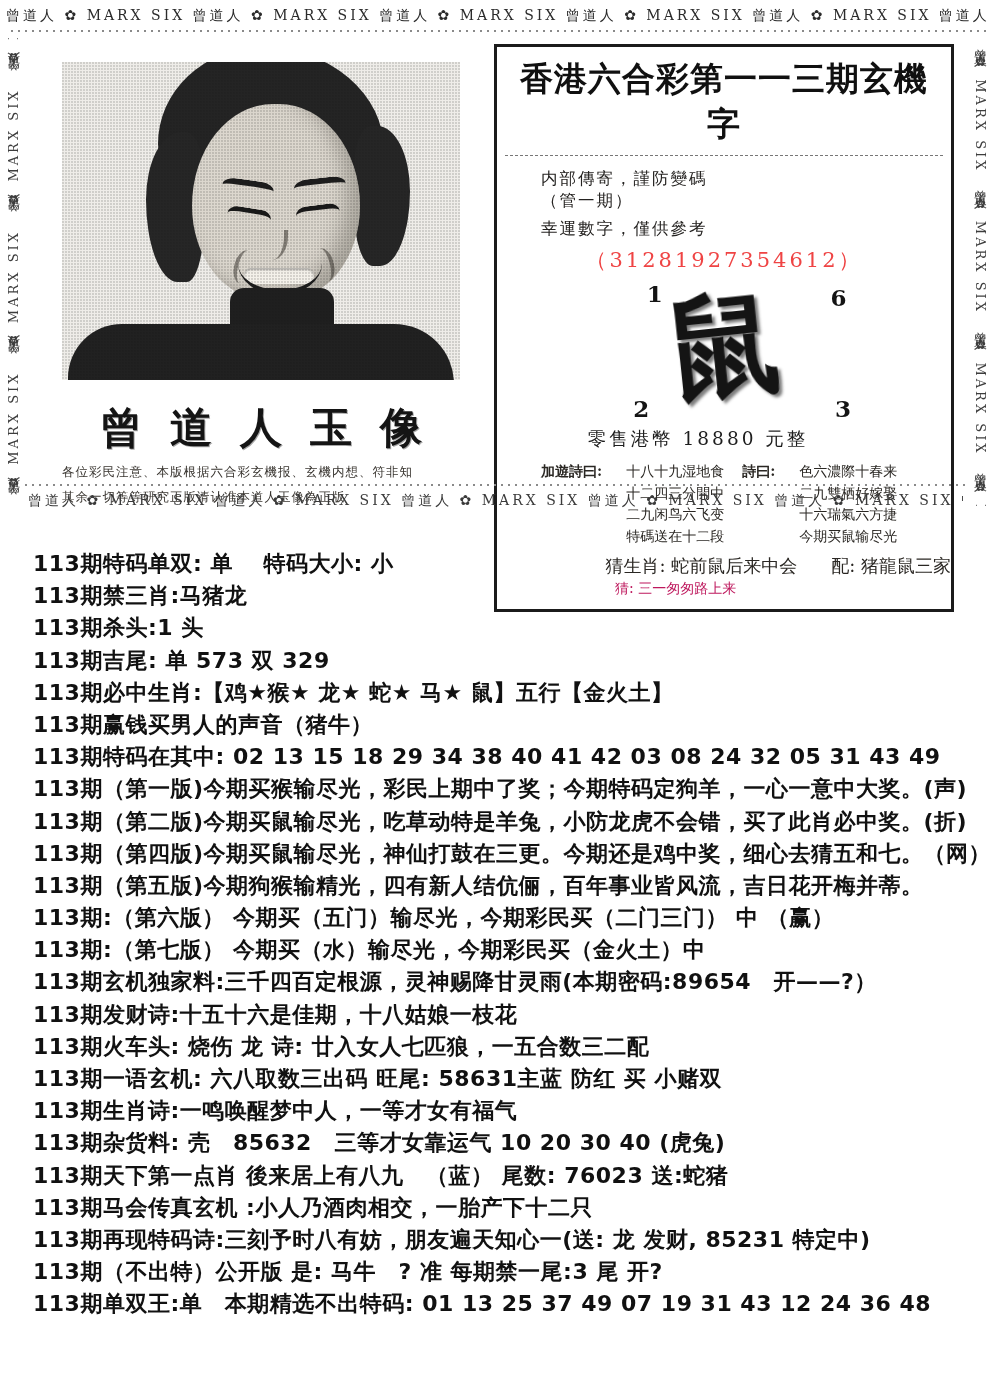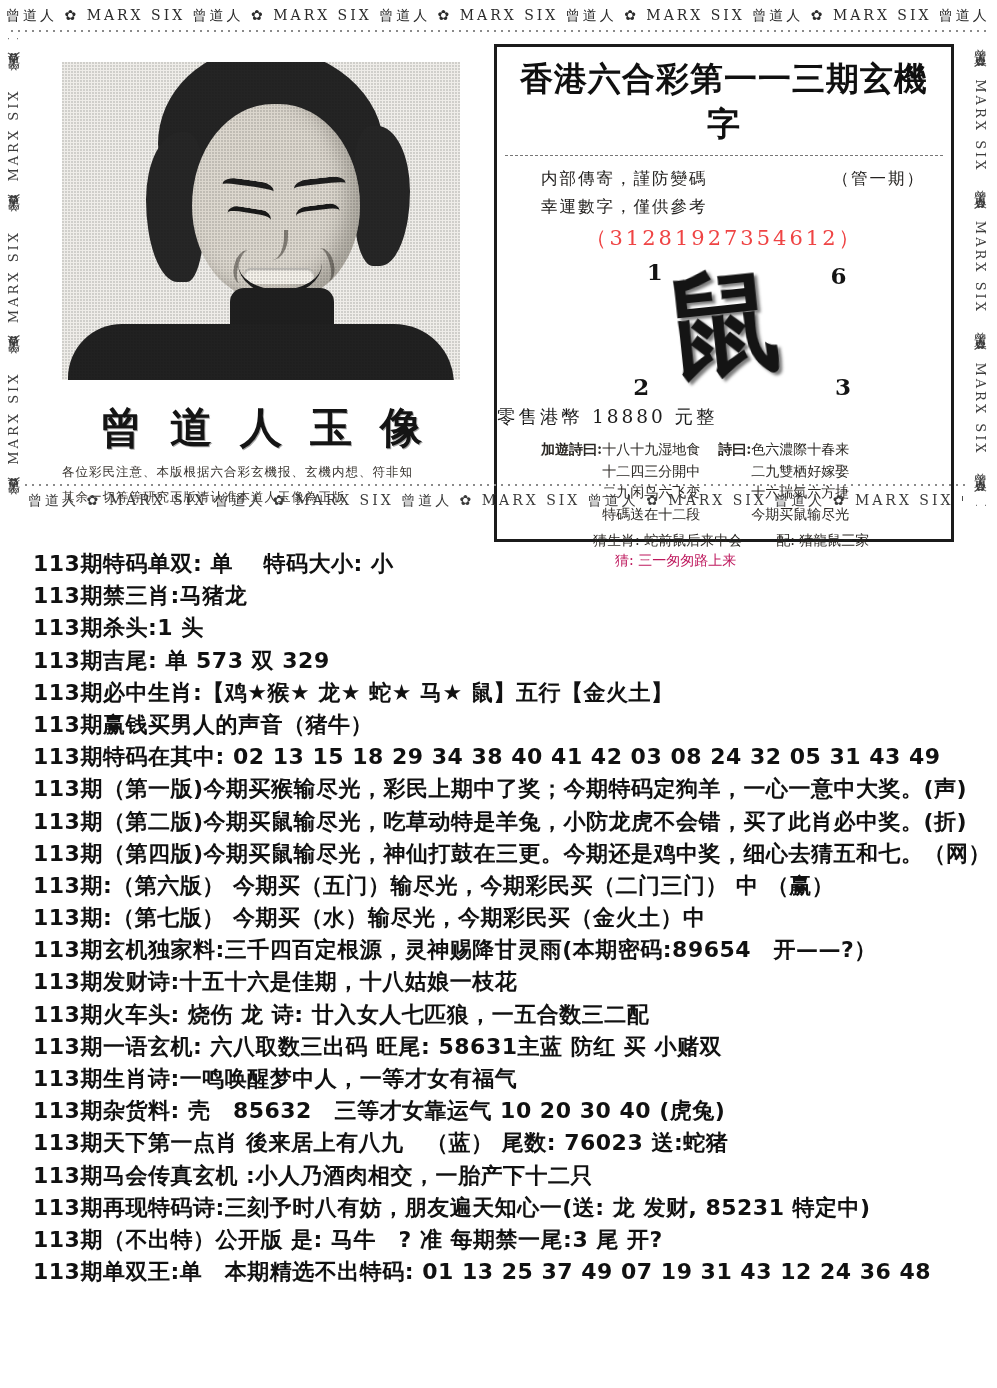--- a/index.html
+++ b/index.html
@@ -60,45 +60,45 @@
         border-radius:14px 14px 0 0;}
   .sweater{position:absolute;left:6px;top:262px;width:386px;height:120px;background:#212121;
         border-radius:54px 60px 0 0;}
   .photo-caption{margin-top:20px;text-align:center;font-family:"DejaVu Serif",serif;
         font-weight:bold;font-size:42px;letter-spacing:28px;padding-left:24px;color:#141414;
         text-shadow:1px 1px 0 rgba(0,0,0,0.35);}
   .photo-notes{margin-top:6px;font-size:12.5px;line-height:1.55;color:#38342f;
         font-family:"DejaVu Serif",serif;letter-spacing:1px;filter:blur(0.3px);}
 
   
-  .panel{position:absolute;left:494px;top:44px;width:460px;height:498px;
+  .panel{position:absolute;left:494px;top:44px;width:460px;height:568px;
         border:3px solid #1b1b1b;box-sizing:border-box;background:#fff;
         font-family:"DejaVu Serif",serif;}
   .panel-title{margin:6px 8px 0;padding:4px 0 8px;text-align:center;
         font-size:33px;font-weight:bold;letter-spacing:1px;color:#101010;
         border-bottom:1px dashed #777;}
   .panel-sub{display:flex;justify-content:space-between;padding:12px 26px 0 44px;
-        font-size:16.5px;letter-spacing:2px;color:#242220;}
+        font-size:16.5px;letter-spacing:2px;color:#242220;flex-direction:column;}
   .panel-sub2{padding:6px 26px 0 44px;font-size:16.5px;letter-spacing:2px;color:#242220;}
   .panel-nums{padding-top:6px;text-align:center;font-size:21px;letter-spacing:3px;color:#ef4444;}
   .glyph-box{position:relative;height:148px;margin-top:2px;}
   .zodiac{position:absolute;left:50%;top:50%;transform:translate(-50%,-52%) rotate(-6deg);
         font-size:112px;font-weight:bold;color:#141414;filter:blur(0.7px);
         text-shadow:3px 3px 3px rgba(20,20,20,0.55);}
   .gnum{position:absolute;font-size:23px;font-weight:bold;color:#141414;}
   .gnum-tl{left:33%;top:4px;}  .gnum-tr{right:23%;top:8px;}
   .gnum-bl{left:30%;bottom:2px;} .gnum-br{right:22%;bottom:2px;}
-  .price{padding:2px 52px 0 0;text-align:left;font-size:18.5px;letter-spacing:3px;color:#1d1d1d;}
+  .price{padding:2px 52px 0 0;text-align:center;font-size:18.5px;letter-spacing:3px;color:#1d1d1d;}
   .poems{display:flex;justify-content:flex-start;gap:18px;padding:10px 4px 0 44px;
         font-size:14px;line-height:1.55;color:#2a2723;filter:blur(0.25px);}
   .poem-col{display:flex;}
   .poem-label{white-space:nowrap;font-weight:bold;}
-  .poem-lines div{white-space:nowrap;}
-  .guess-row{display:flex;gap:34px;padding:6px 0 0 96px;font-size:14px;color:#2a2723;
-        filter:blur(0.25px);white-space:nowrap;}
+  .poem-lines div{white-space:nowrap;margin-left:24px;}
+  .guess-row{display:flex;gap:34px;padding:6px 0 0 96px;font-size:18px;color:#2a2723;
+        filter:blur(0.25px);white-space:nowrap;justify-content:flex-end;}
   .guess2{padding:2px 0 0 118px;font-size:14px;color:#be185d;filter:blur(0.25px);}
 
   
   .body-lines{position:absolute;top:549px;left:22px;right:4px;margin-left:11px;}
   .body-lines div{height:32.2px;font-size:22px;font-weight:600;color:#111;
         white-space:nowrap;letter-spacing:0.5px;
         font-family:"DejaVu Sans",sans-serif;}
 </style>
 </head>
 <body>
@@ -184,20 +184,21 @@
     <div>113期特码单双: 单　 特码大小: 小</div>
     <div>113期禁三肖:马猪龙</div>
     <div>113期杀头:1 头</div>
     <div>113期吉尾: 单 573 双 329</div>
     <div>113期必中生肖:【鸡★猴★ 龙★ 蛇★ 马★ 鼠】五行【金火土】</div>
     <div>113期赢钱买男人的声音（猪牛）</div>
     <div>113期特码在其中: 02 13 15 18 29 34 38 40 41 42 03 08 24 32 05 31 43 49</div>
     <div>113期（第一版)今期买猴输尽光，彩民上期中了奖；今期特码定狗羊，一心一意中大奖。(声)</div>
     <div>113期（第二版)今期买鼠输尽光，吃草动特是羊兔，小防龙虎不会错，买了此肖必中奖。(折)</div>
     <div>113期（第四版)今期买鼠输尽光，神仙打鼓在三更。今期还是鸡中奖，细心去猜五和七。（网）</div>
+    <div>113期（第五版)今期狗猴输精光，四有新人结伉俪，百年事业皆风流，吉日花开梅并蒂。</div>
     <div>113期:（第六版） 今期买（五门）输尽光，今期彩民买（二门三门） 中 （赢）</div>
     <div>113期:（第七版） 今期买（水）输尽光，今期彩民买（金火土）中</div>
     <div>113期玄机独家料:三千四百定根源，灵神赐降甘灵雨(本期密码:89654　开——?）</div>
     <div>113期发财诗:十五十六是佳期，十八姑娘一枝花</div>
     <div>113期火车头: 烧伤 龙 诗: 廿入女人七匹狼，一五合数三二配</div>
     <div>113期一语玄机: 六八取数三出码 旺尾: 58631主蓝 防红 买 小赌双</div>
     <div>113期生肖诗:一鸣唤醒梦中人，一等才女有福气</div>
     <div>113期杂货料: 壳　85632　三等才女靠运气 10 20 30 40 (虎兔)</div>
     <div>113期天下第一点肖 後来居上有八九　（蓝） 尾数: 76023 送:蛇猪</div>
     <div>113期马会传真玄机 :小人乃酒肉相交，一胎产下十二只</div>

